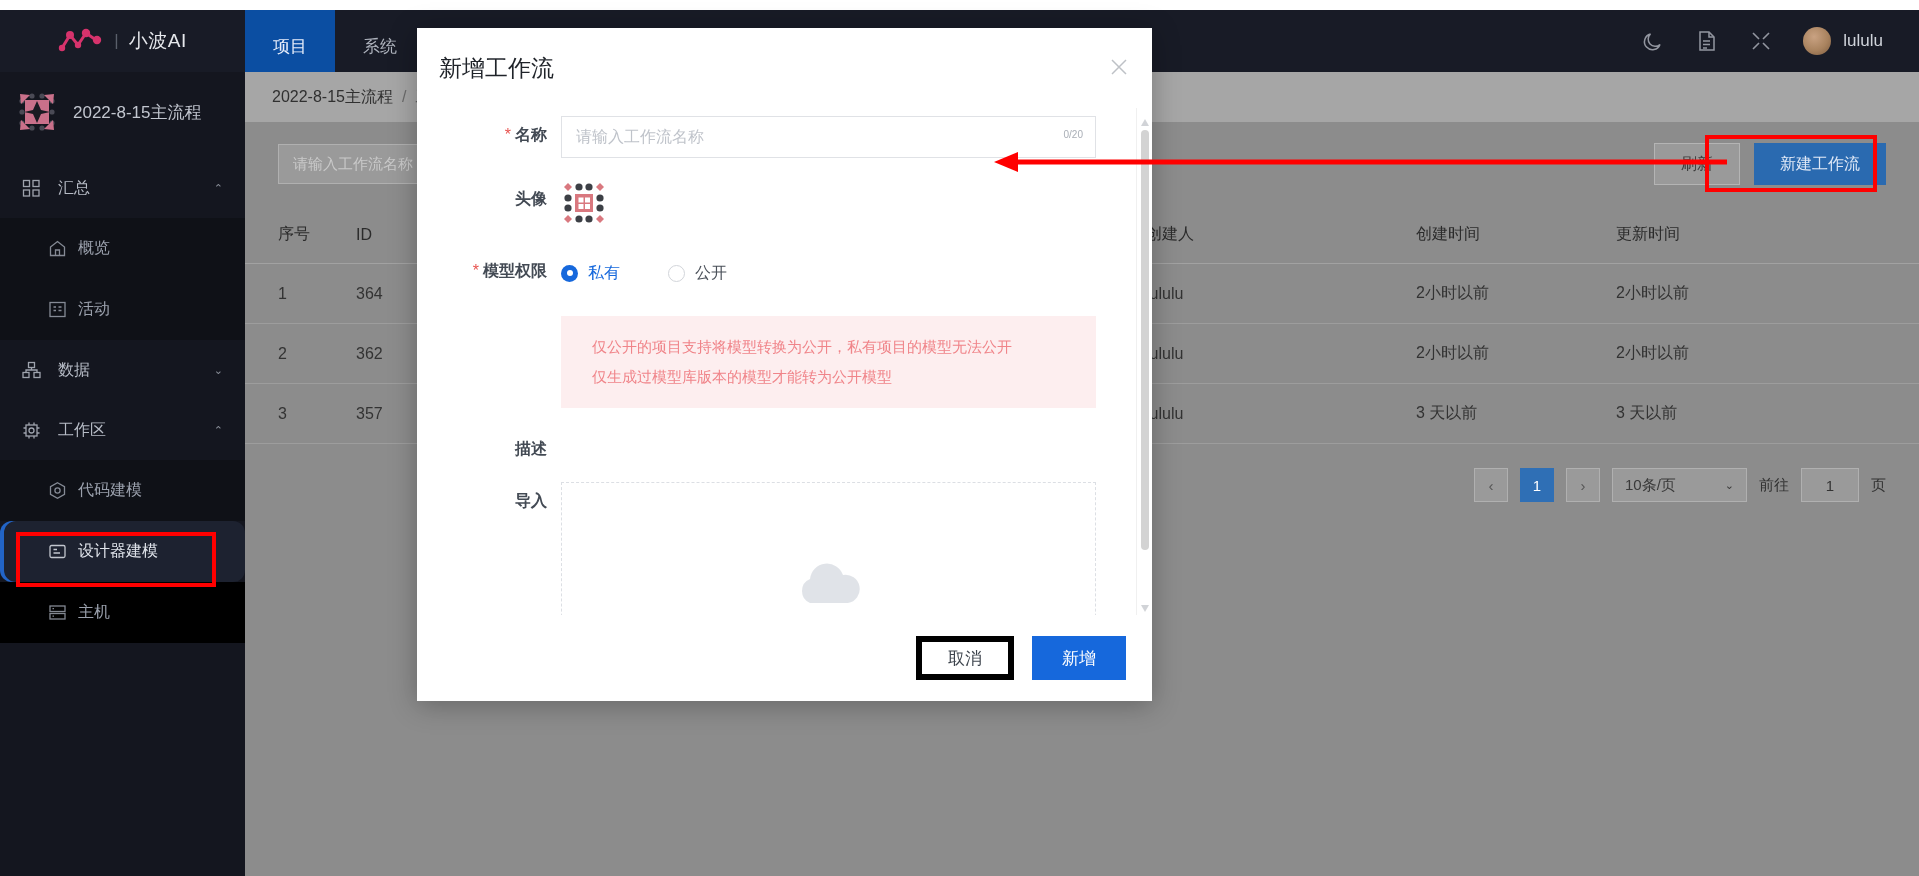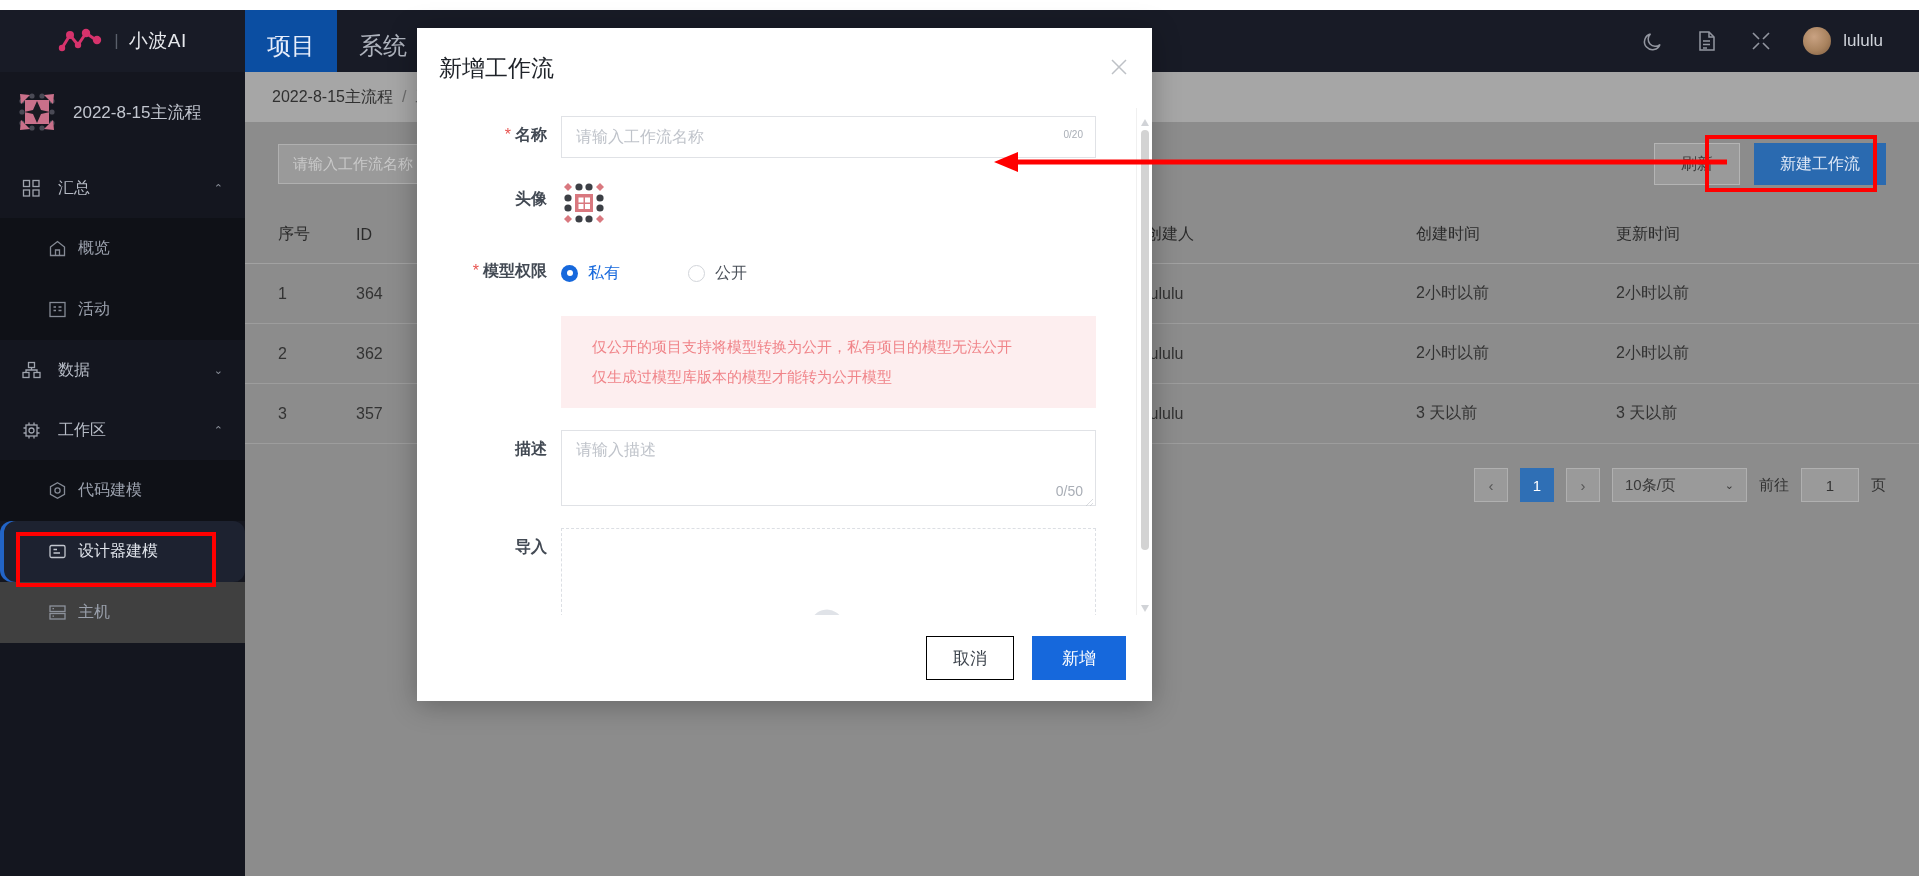--- a/index.html
+++ b/index.html
@@ -60,21 +60,21 @@
   .collapse-ico { width:20px; height:16px; opacity:.7; }
 
   
   .header {
     position:absolute; left:245px; top:10px; width:1674px; height:62px;
     background:#181b26; display:flex; align-items:center;
   }
   .tabs { display:flex; height:62px; }
   .tab {
     min-width: 90px; padding: 0 22px; height:72px; display:flex; align-items:center;
-    justify-content:center; color:#aeb3bd; font-size:24px; cursor:pointer;
+    justify-content:center; color:#aeb3bd; font-size:17px; cursor:pointer;
   }
   .tab.active { background:#0b4ea2; color:#e8eefb; }
   .header-spacer { flex: 1; }
   .header-icons { display:flex; align-items:center; gap: 30px; padding-right: 36px; }
   .hdr-ico { width:24px; height:24px; opacity:.72; cursor:pointer; }
   .avatar-wrap { display:flex; align-items:center; gap: 12px; cursor:pointer; }
   .avatar { width:28px; height:28px; border-radius:50%;
             background: radial-gradient(circle at 40% 35%, #c9a282 0%, #a9835f 55%, #7d5c3f 100%); }
   .username { color:#cfd3da; font-size:17px; }
 
@@ -170,21 +170,21 @@
   .inp {
     width: 100%; height: 42px; border:1px solid #e0e2e6; display:flex; align-items:center;
     padding: 0 14px; position:relative;
   }
   .ph { color:#bfc3ca; font-size:16px; }
   .counter { position:absolute; right: 12px; bottom: 6px; color:#a9aeb6; font-size:14px; }
   .counter-inline { position:absolute; right: 12px; top: 12px; color:#a9aeb6; font-size:10px; }
 
   .identicon { width:46px; height:46px; }
 
-  .radios { display:flex; align-items:center; gap: 68px; height: 42px; }
+  .radios { display:flex; align-items:center; gap: 48px; height: 42px; }
   .radio { display:flex; align-items:center; gap: 10px; cursor:pointer; font-size:16px; }
   .rdot { width:17px; height:17px; border-radius:50%; border:1px solid #d2d5da; background:#fff; }
   .rdot.on { border:none; background:#1668dc; position:relative; }
   .rdot.on::after { content:""; position:absolute; left:5.5px; top:5.5px; width:6px; height:6px;
                     border-radius:50%; background:#fff; }
   .rlabel { color:#4a5059; }
   .rlabel.on { color:#1668dc; }
 
   .warnbox {
     background:#fdeeef; padding: 16px 31px; color:#f08489; font-size:15px; line-height: 30px;
@@ -199,21 +199,21 @@
     width:100%; height: 160px; border:1px dashed #dcdfe4; display:flex;
     align-items:center; justify-content:center; padding-top: 42px;
   }
   .cloud { width: 82px; height: 52px; opacity:.5; }
 
   .modal-foot {
     height: 86px; display:flex; align-items:center; justify-content:flex-end;
     gap: 18px; padding-right: 26px;
   }
   .btn-cancel {
-    height: 44px; min-width: 88px; padding: 0 26px; border:1px solid #000000; background:#fff;
+    height: 44px; min-width: 88px; padding: 0 26px; border:6px solid #000000; background:#fff;
     color:#3d444d; font-size:17px; display:flex; align-items:center; justify-content:center;
     cursor:pointer;
   }
   .btn-primary {
     height: 44px; min-width: 88px; padding: 0 30px; background:#1668dc; color:#fff; font-size:17px;
     display:flex; align-items:center; justify-content:center; cursor:pointer;
   }
 
   
   .anno { position:absolute; z-index: 90; pointer-events:none; }
@@ -343,21 +343,21 @@
       <div class="nav-item active">
         <span class="nav-ico">
           <svg viewBox="0 0 19 19" width="19" height="19" fill="none" stroke="#dfe3ea" stroke-width="1.3">
             <rect x="2" y="3.5" width="15" height="12" rx="1.5"></rect>
               <path d="M5.5 7.5 H9 M5.5 11 H12"></path>
           </svg>
         </span>
         <span>设计器建模</span>
       </div>
 
-      <div class="nav-item" style="background:#404040">
+      <div class="nav-item" style="background:#000000">
         <span class="nav-ico">
           <svg viewBox="0 0 19 19" width="19" height="19" fill="none" stroke="#9aa0ac" stroke-width="1.3">
             <rect x="2" y="3" width="15" height="5.5"></rect>
               <rect x="2" y="10.5" width="15" height="5.5"></rect>
             <path d="M4.5 5.7 H6 M4.5 13.2 H6"></path>
           </svg>
         </span>
         <span>主机</span>
       </div>
     </div>
@@ -539,31 +539,20 @@
           <div class="fctrl">
             <div class="warnbox">
               <div>仅公开的项目支持将模型转换为公开，私有项目的模型无法公开</div>
               <div>仅生成过模型库版本的模型才能转为公开模型</div>
             </div>
           </div>
         </div>
 
         <div class="frow">
           <div class="flabel">描述</div>
-          <div class="fctrl">
-            <div class="textarea">
-              <span class="ph">请输入描述</span>
-              <span class="counter">0/50</span>
-              <span class="ta-resize">
-                <svg viewBox="0 0 11 11" width="11" height="11" stroke="#b9bdc4" stroke-width="1" fill="none">
-                  <path d="M10 3 L3 10 M10 7 L7 10"></path>
-                </svg>
-              </span>
-            </div>
-          </div>
         </div>
 
         <div class="frow">
           <div class="flabel">导入</div>
           <div class="fctrl">
             <div class="upload">
               <span class="cloud">
                 <svg viewBox="0 0 82 52" width="82" height="52">
                   <path d="M22 46 A13 13 0 0 1 22 22 A17 17 0 0 1 55 18 A12 12 0 0 1 60 46 Z" fill="#c3c9d2"></path>
                 </svg>

